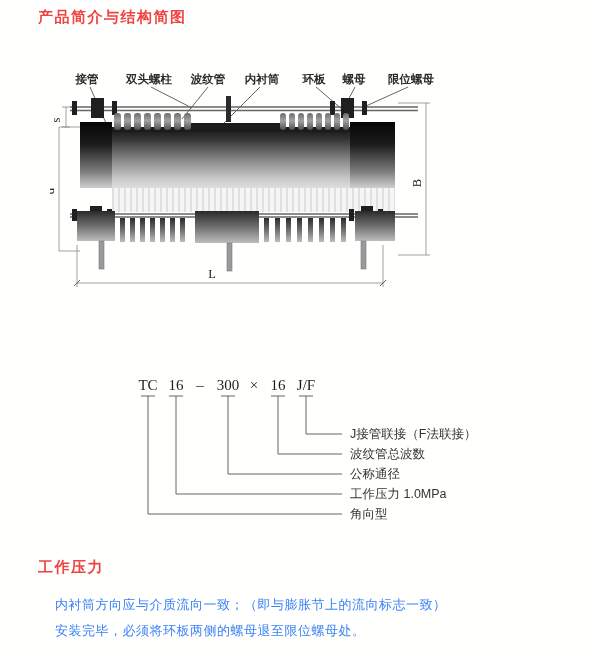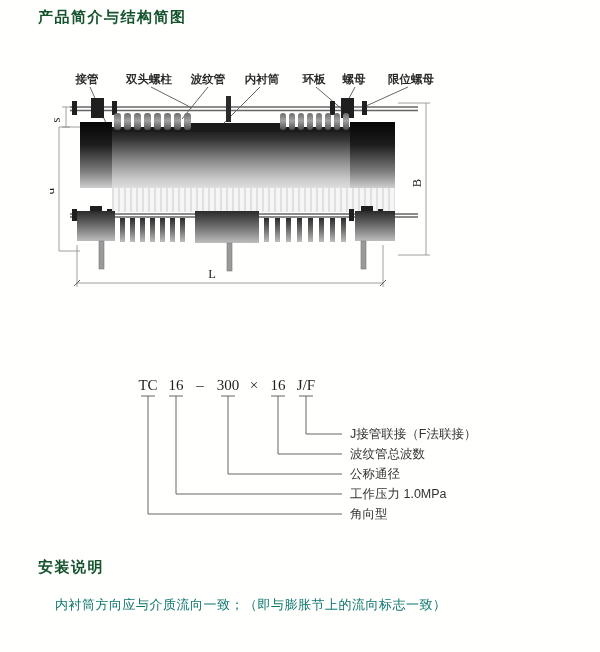--- a/index.html
+++ b/index.html
@@ -1,23 +1,23 @@
 <!DOCTYPE html>
 <html><head>
 <meta charset="utf-8">
 <style>
   html,body{margin:0;padding:0;}
   .page{position:relative;width:600px;height:652px;background:#fffffd;overflow:hidden;
         font-family:"Liberation Sans","DejaVu Sans",sans-serif;}
   .sec-title{position:absolute;left:38px;margin:0;font-size:15px;font-weight:bold;
-             color:#14532d;letter-spacing:1.5px;}
+             color:#ef4444;letter-spacing:1.5px;}
   .diagram{position:absolute;left:50px;top:63px;}
   .code-svg{position:absolute;left:120px;top:374px;}
   .install{position:absolute;left:55px;top:596px;width:470px;}
-  .install p{margin:0 0 8px 0;font-size:13px;color:#0f766e;letter-spacing:0.5px;}
+  .install p{margin:0 0 8px 0;font-size:13px;color:#3b82f6;letter-spacing:0.5px;}
   text.plabel{font-size:11.5px;font-weight:600;fill:#2a2a2a;}
   text.dim{font-family:"Liberation Serif","DejaVu Serif",serif;font-size:12.5px;fill:#1e1e1e;}
   text.codeseg{font-family:"Liberation Serif","DejaVu Serif",serif;font-size:15px;fill:#1e1e1e;}
   text.callout{font-size:12.5px;fill:#333;}
   .ln{stroke:#555;stroke-width:0.9;fill:none;}
   .rod{stroke:#666;stroke-width:1.4;}
   .ext{stroke:#888;stroke-width:0.8;}
 </style>
 </head>
 <body>
@@ -221,19 +221,20 @@
 
     <g>
       <text class="callout" x="230" y="64">J接管联接（F法联接）</text>
       <text class="callout" x="230" y="84">波纹管总波数</text>
       <text class="callout" x="230" y="104">公称通径</text>
       <text class="callout" x="230" y="124">工作压力 1.0MPa</text>
       <text class="callout" x="230" y="144">角向型</text>
     </g>
   </svg>
 
-  <h2 class="sec-title" style="top:558px">安装说明</h2>
+  <h2 class="sec-title" style="top:558px">工作压力</h2>
 
   <div class="install">
     <p>内衬筒方向应与介质流向一致；（即与膨胀节上的流向标志一致）</p>
+    <p>安装完毕，必须将环板两侧的螺母退至限位螺母处。</p>
   </div>
 
 </div>
 
 </body></html>

